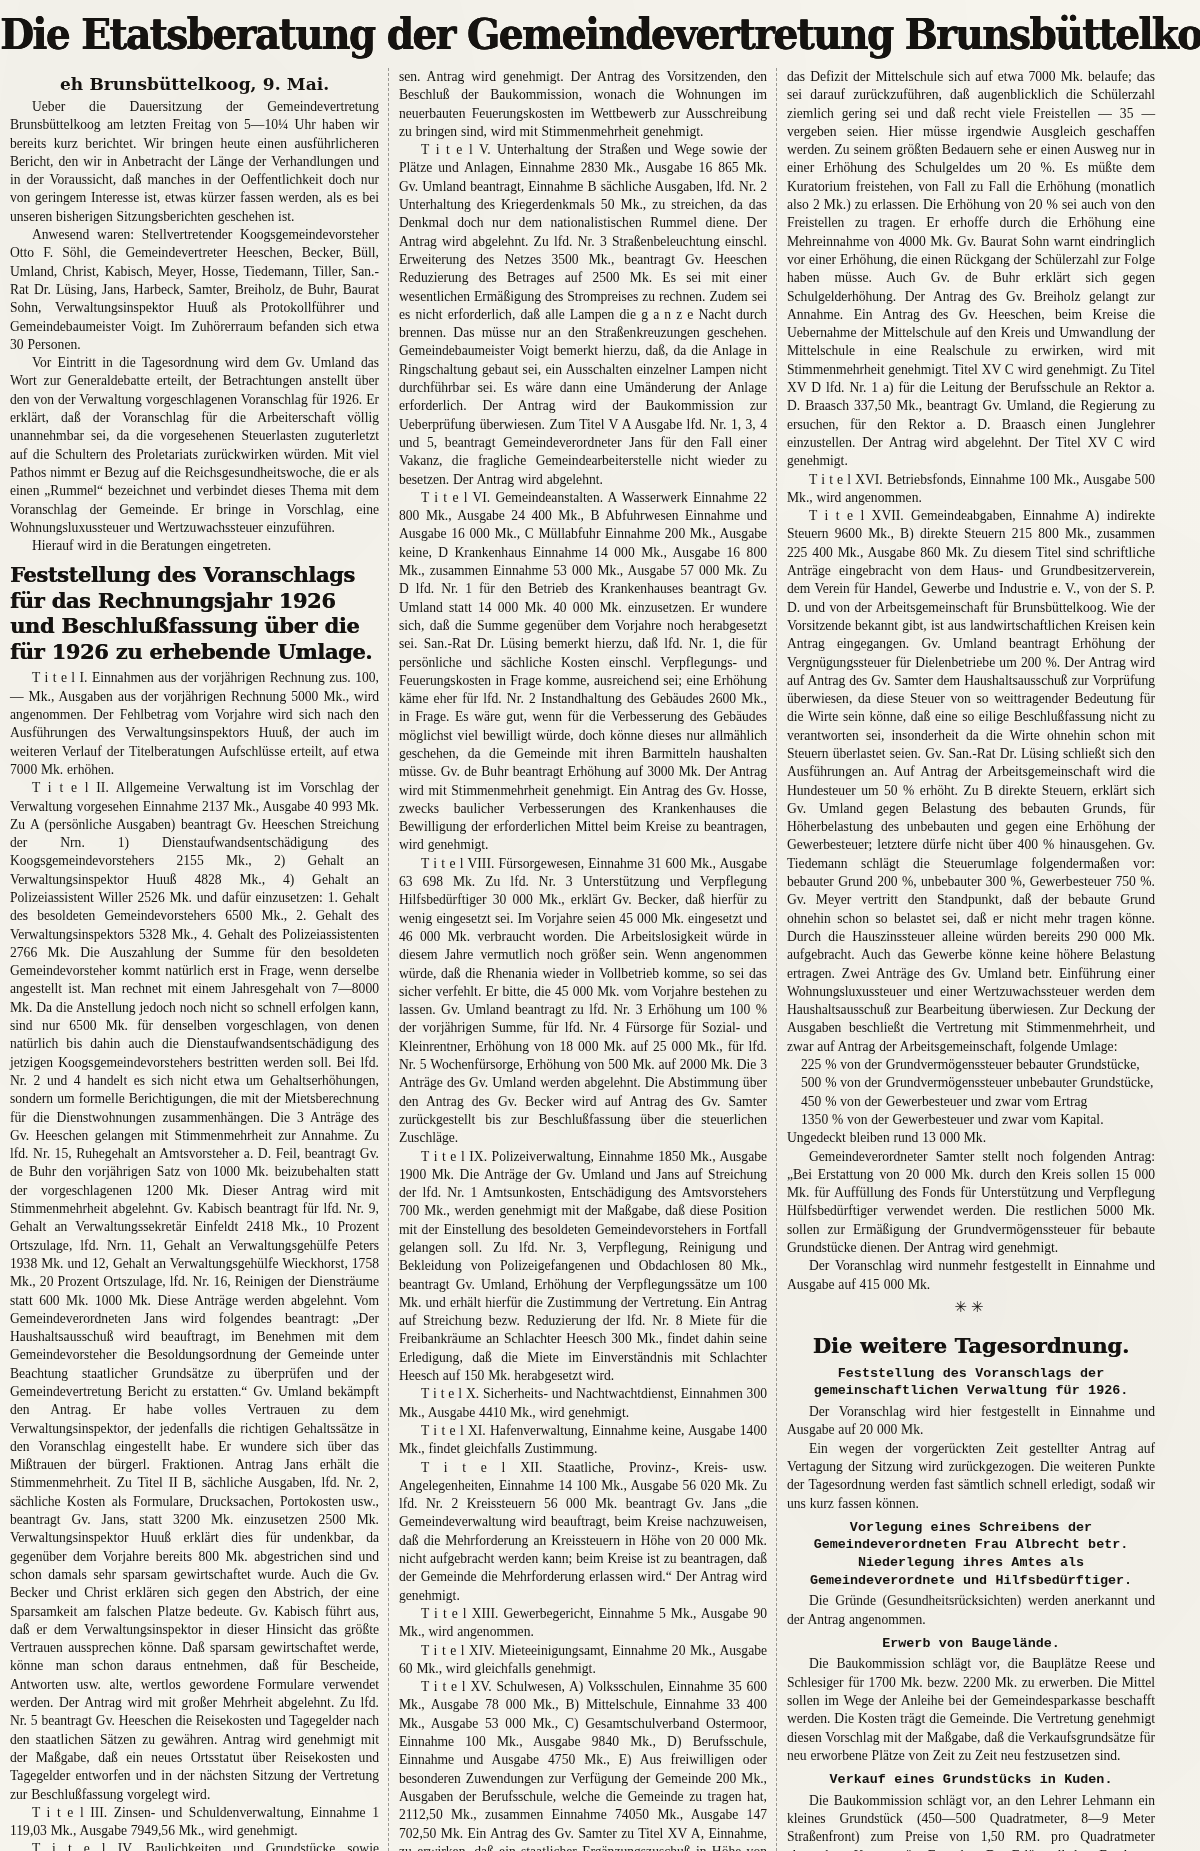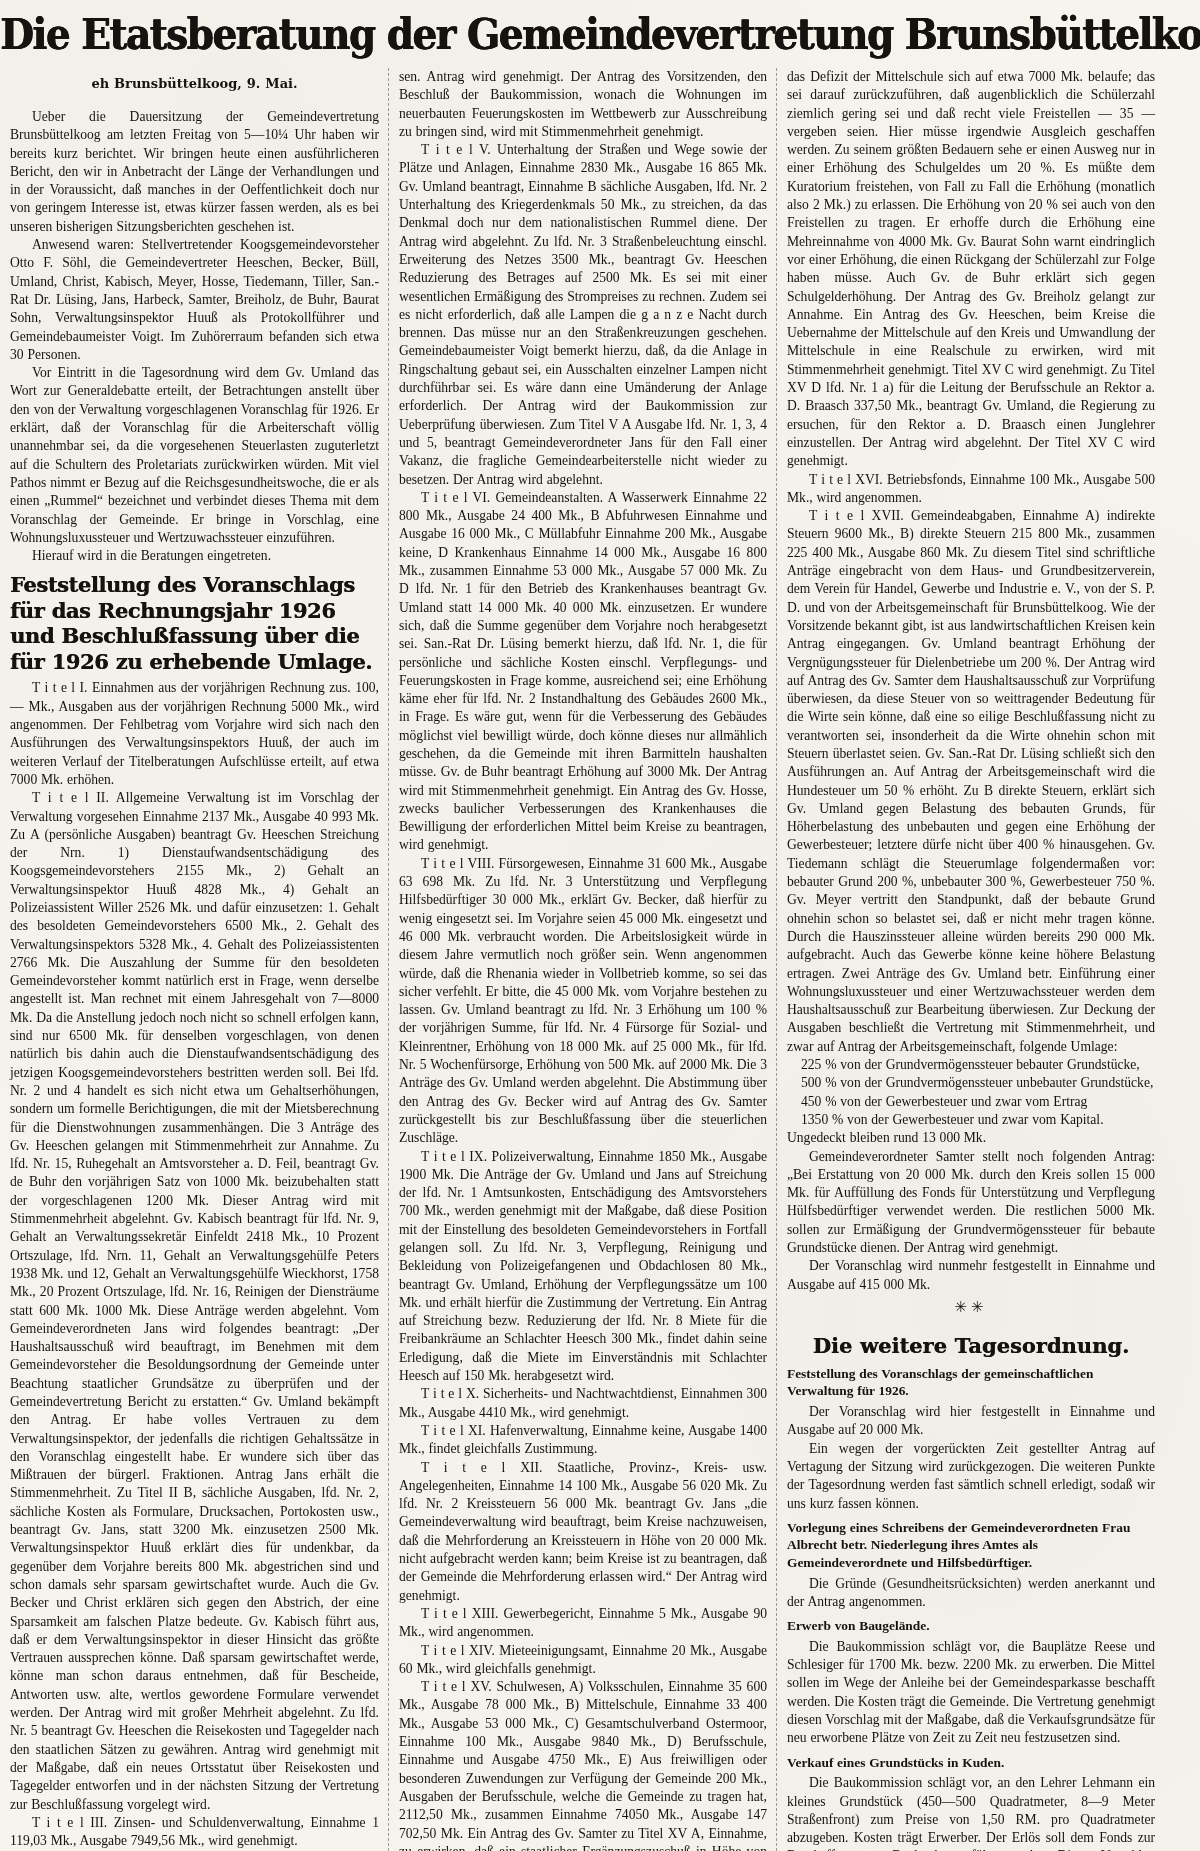--- a/index.html
+++ b/index.html
@@ -44,43 +44,43 @@
     font-size:13.6px;
     line-height:18.3px;
     text-indent:22px;
     word-spacing:0.4px;
   }
   p.noindent{ text-indent:0; }
   p.dateline{
     text-indent:0;text-align:center;
     font-weight:bold;
     font-family:"DejaVu Serif", serif;
-    font-size:13px;line-height:20px;
-    margin:6px 0 14px;
+    font-size:17px;line-height:20px;
+    margin:6px 0 4px;
   }
   p.h1{
     text-indent:0;text-align:left;
     font-family:"DejaVu Serif", serif;
     font-weight:bold;
     font-size:21px;line-height:25.5px;
     letter-spacing:-0.4px;
     margin:7px 0 5px;
     text-shadow:0.4px 0 0 #151310;
   }
   p.h2{
     text-indent:0;text-align:center;
     font-family:"DejaVu Serif", serif;
     font-weight:bold;
     font-size:21px;line-height:26px;
     margin:16px 0 4px;
     text-shadow:0.4px 0 0 #151310;
   }
   p.sub{
-    text-indent:0;text-align:left;
-    font-family:Liberation Serif, serif;
+    text-indent:0;text-align:center;
+    font-family:Liberation Mono, monospace;
     font-weight:bold;
     font-size:13.4px;line-height:17.6px;
     margin:6px 0 3px;
   }
   p.divider{
     text-indent:0;text-align:center;
     font-size:15px;line-height:20px;
     letter-spacing:4px;
     margin:3px 0 1px;
   }

